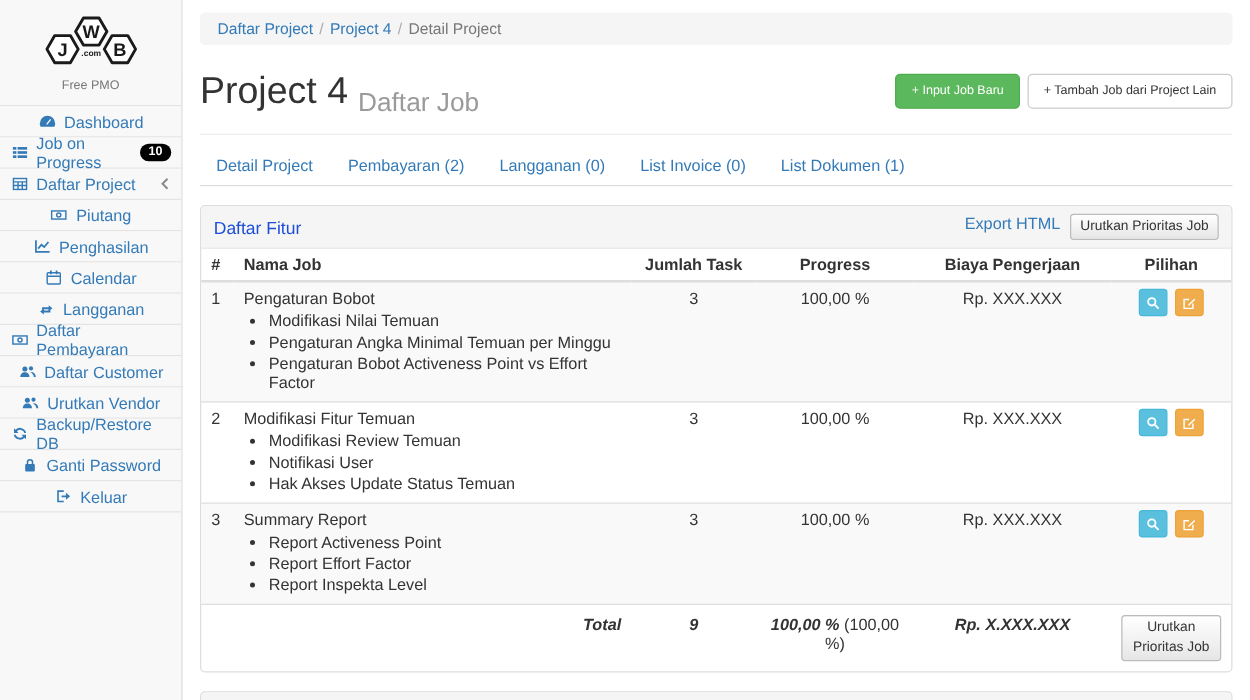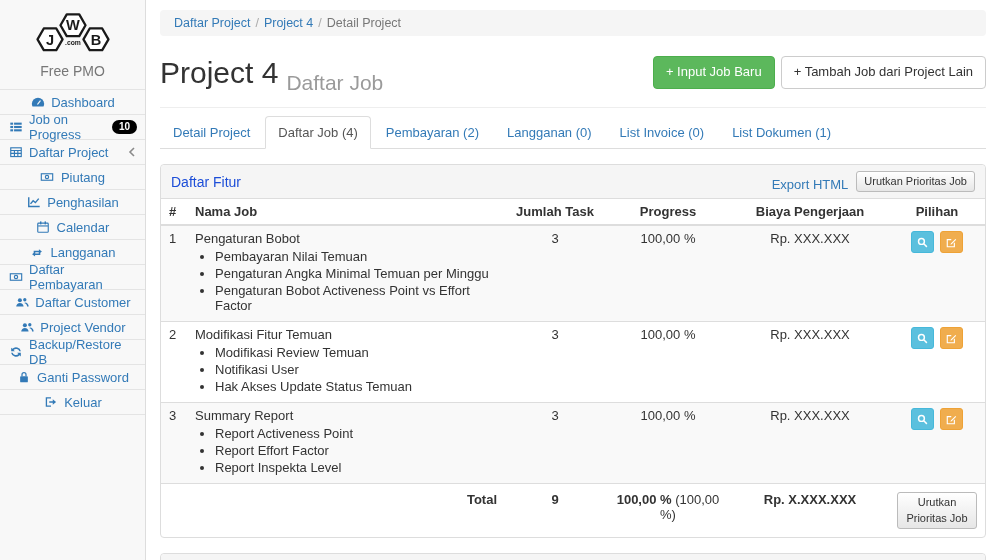--- a/index.html
+++ b/index.html
@@ -9,21 +9,21 @@
     font-family:"Liberation Sans", sans-serif; font-size:13px; color:#333; background:#fff;
   }
   a { text-decoration:none; cursor:pointer; }
 
   
   .sidebar {
     position:absolute; left:0; top:0; width:146px; height:560px;
     background:#f8f8f8; border-right:1px solid #ddd;
   }
   .logo-area { padding:8px 0 2px; text-align:center; background:#f8f8f8; }
-  .brand-name { text-align:center; color:#777; font-size:14px; padding:2px 0 10px; }
+  .brand-name { text-align:center; color:#777; font-size:10px; padding:2px 0 10px; }
   .side-menu { border-top:1px solid #e4e4e4; }
   .side-item {
     display:flex; align-items:center; gap:6px; padding:0 8px; height:25px;
     color:#337ab7; border-bottom:1px solid #e4e4e4; font-size:13px; background:#f8f8f8;justify-content:center;
   }
   .side-item .sicon { width:15px; height:15px; display:inline-flex; align-items:center; justify-content:center; flex:0 0 15px; color:#337ab7; }
   .side-badge {
     margin-left:auto; background:#000000; color:#fff; border-radius:10px;
     font-size:10px; font-weight:bold; padding:2px 7px; line-height:1;
   }
@@ -41,21 +41,21 @@
 
   .title-row {
     display:flex; align-items:center; border-bottom:1px solid #eee;
     padding:6px 0 14px; margin-bottom:8px;
   }
   .page-title { font-size:30px; color:#333; line-height:1; }
   .page-subtitle { font-size:21px; color:#9a9a9a; margin-left:8px; line-height:1;margin-top:20px; }
   .title-buttons { margin-left:auto; display:flex; gap:6px; }
 
   .btn {
-    display:inline-block; padding:6px 12px; border-radius:4px; font-size:13px;
+    display:inline-block; padding:6px 12px; border-radius:4px; font-size:10px;
     border:1px solid #ccc; background:#fff; color:#333; cursor:pointer; line-height:1.4;
     font-family:"Liberation Sans", sans-serif;
   }
   .btn-success { background:#5cb85c; border-color:#4cae4c; color:#fff; }
   .btn-xs {
     padding:2px 7px; font-size:11px; border-radius:3px;
     background:linear-gradient(#ffffff,#e6e6e6); border:1px solid #bbb; color:#333;
   }
 
   .tabs { display:flex; border-bottom:1px solid #ddd; margin-bottom:15px; }
@@ -64,34 +64,34 @@
     border:1px solid transparent; border-radius:4px 4px 0 0; cursor:pointer;
   }
   .tab.active { color:#555; background:#fff; border-color:#ddd #ddd #fff; cursor:default; }
 
   .panel { border:1px solid #ddd; border-radius:4px; margin-bottom:15px; background:#fff; }
   .panel-heading {
     background:#f5f5f5; padding:6px 10px; border-bottom:1px solid #ddd;
     border-radius:4px 4px 0 0; display:flex; align-items:center; min-height:27px;
   }
   .panel-title { font-size:14px; color:#1d4ed8; }
-  .heading-right { margin-left:auto; display:flex; align-items:flex-end; gap:8px; }
+  .heading-right { margin-left:auto; display:flex; align-items:flex-start; gap:8px; }
   .export-link { color:#337ab7; font-size:13px; }
 
   table { width:100%; border-collapse:collapse; font-size:13px; }
   thead th { padding:5px 8px; border-bottom:2px solid #ddd; font-weight:bold; white-space:nowrap; }
   thead th.left { text-align:left; }
   tbody td { padding:5px 8px; border-top:1px solid #ddd; vertical-align:top; }
   tbody tr.stripe { background:#f9f9f9; }
   td.center { text-align:center; }
   td.right { text-align:right; }
   ul.sub { margin:3px 0 3px; padding-left:20px; }
   ul.sub li { margin:2px 0; }
   .tfoot td { border-top:1px solid #ddd; padding:8px; }
-  .bold { font-weight:bold; }
+  .bold { font-weight:bold;font-style:italic; }
   .muted-paren { font-weight:normal; }
 
   .abtn {
     display:inline-flex; width:23px; height:22px; align-items:center; justify-content:center;
     border-radius:3px; cursor:pointer; vertical-align:middle; margin:0 1px; border:1px solid;
   }
   .abtn-info { background:#5bc0de; border-color:#46b8da; }
   .abtn-warning { background:#f0ad4e; border-color:#eea236; }
 </style>
 </head>
@@ -210,21 +210,21 @@
     </a>
     <a class="side-item">
       <span class="sicon">
         <svg width="14" height="14" viewBox="0 0 16 16" fill="currentColor">
             <circle cx="5.6" cy="6" r="2.3"></circle>
             <path d="M1.4 13.2c0-2.3 1.9-4.2 4.2-4.2s4.2 1.9 4.2 4.2z"></path>
             <circle cx="11.2" cy="5.4" r="1.9"></circle>
             <path d="M10.4 9.1c2 .5 3.4 2.1 3.4 4.1h1.8c0-2.1-1.4-3.9-3.3-4.5z"></path>
           </svg>
       </span>
-      <span>Project Vendor</span>
+      <span>Urutkan Vendor</span>
     </a>
     <a class="side-item">
       <span class="sicon">
         <svg width="14" height="14" viewBox="0 0 16 16" fill="currentColor">
             <path d="M13.6 7.2A5.7 5.7 0 0 0 3.9 4.4L2.5 3v4.2h4.2L5.2 5.7A4 4 0 0 1 11.9 7.2zM2.4 8.8a5.7 5.7 0 0 0 9.7 2.8l1.4 1.4V8.8H9.3l1.5 1.5A4 4 0 0 1 4.1 8.8z"></path>
           </svg>
       </span>
       <span>Backup/Restore DB</span>
     </a>
     <a class="side-item">
@@ -258,21 +258,20 @@
     <span class="page-title">Project 4</span>
     <span class="page-subtitle">Daftar Job</span>
     <span class="title-buttons">
       <button class="btn btn-success">+ Input Job Baru</button>
       <button class="btn">+ Tambah Job dari Project Lain</button>
     </span>
   </div>
 
   <div class="tabs">
     <a class="tab">Detail Project</a>
-    <a class="tab active">Daftar Job (4)</a>
     <a class="tab">Pembayaran (2)</a>
     <a class="tab">Langganan (0)</a>
     <a class="tab">List Invoice (0)</a>
     <a class="tab">List Dokumen (1)</a>
   </div>
 
   <div class="panel">
     <div class="panel-heading">
       <span class="panel-title">Daftar Fitur</span>
       <span class="heading-right">
@@ -298,21 +297,21 @@
           <th>Biaya Pengerjaan</th>
           <th>Pilihan</th>
         </tr>
       </thead>
       <tbody>
         <tr class="stripe">
           <td>1</td>
           <td>
             <span>Pengaturan Bobot</span>
             <ul class="sub">
-              <li>Pembayaran Nilai Temuan</li>
+              <li>Modifikasi Nilai Temuan</li>
               <li>Pengaturan Angka Minimal Temuan per Minggu</li>
               <li>Pengaturan Bobot Activeness Point vs Effort Factor</li>
             </ul>
           </td>
           <td class="center">3</td>
           <td class="center">100,00 %</td>
           <td class="center">Rp. XXX.XXX</td>
           <td class="center">
             <span class="abtn abtn-info">
                 <svg width="13" height="13" viewBox="0 0 16 16" fill="none" stroke="#fff" stroke-width="1.8">

